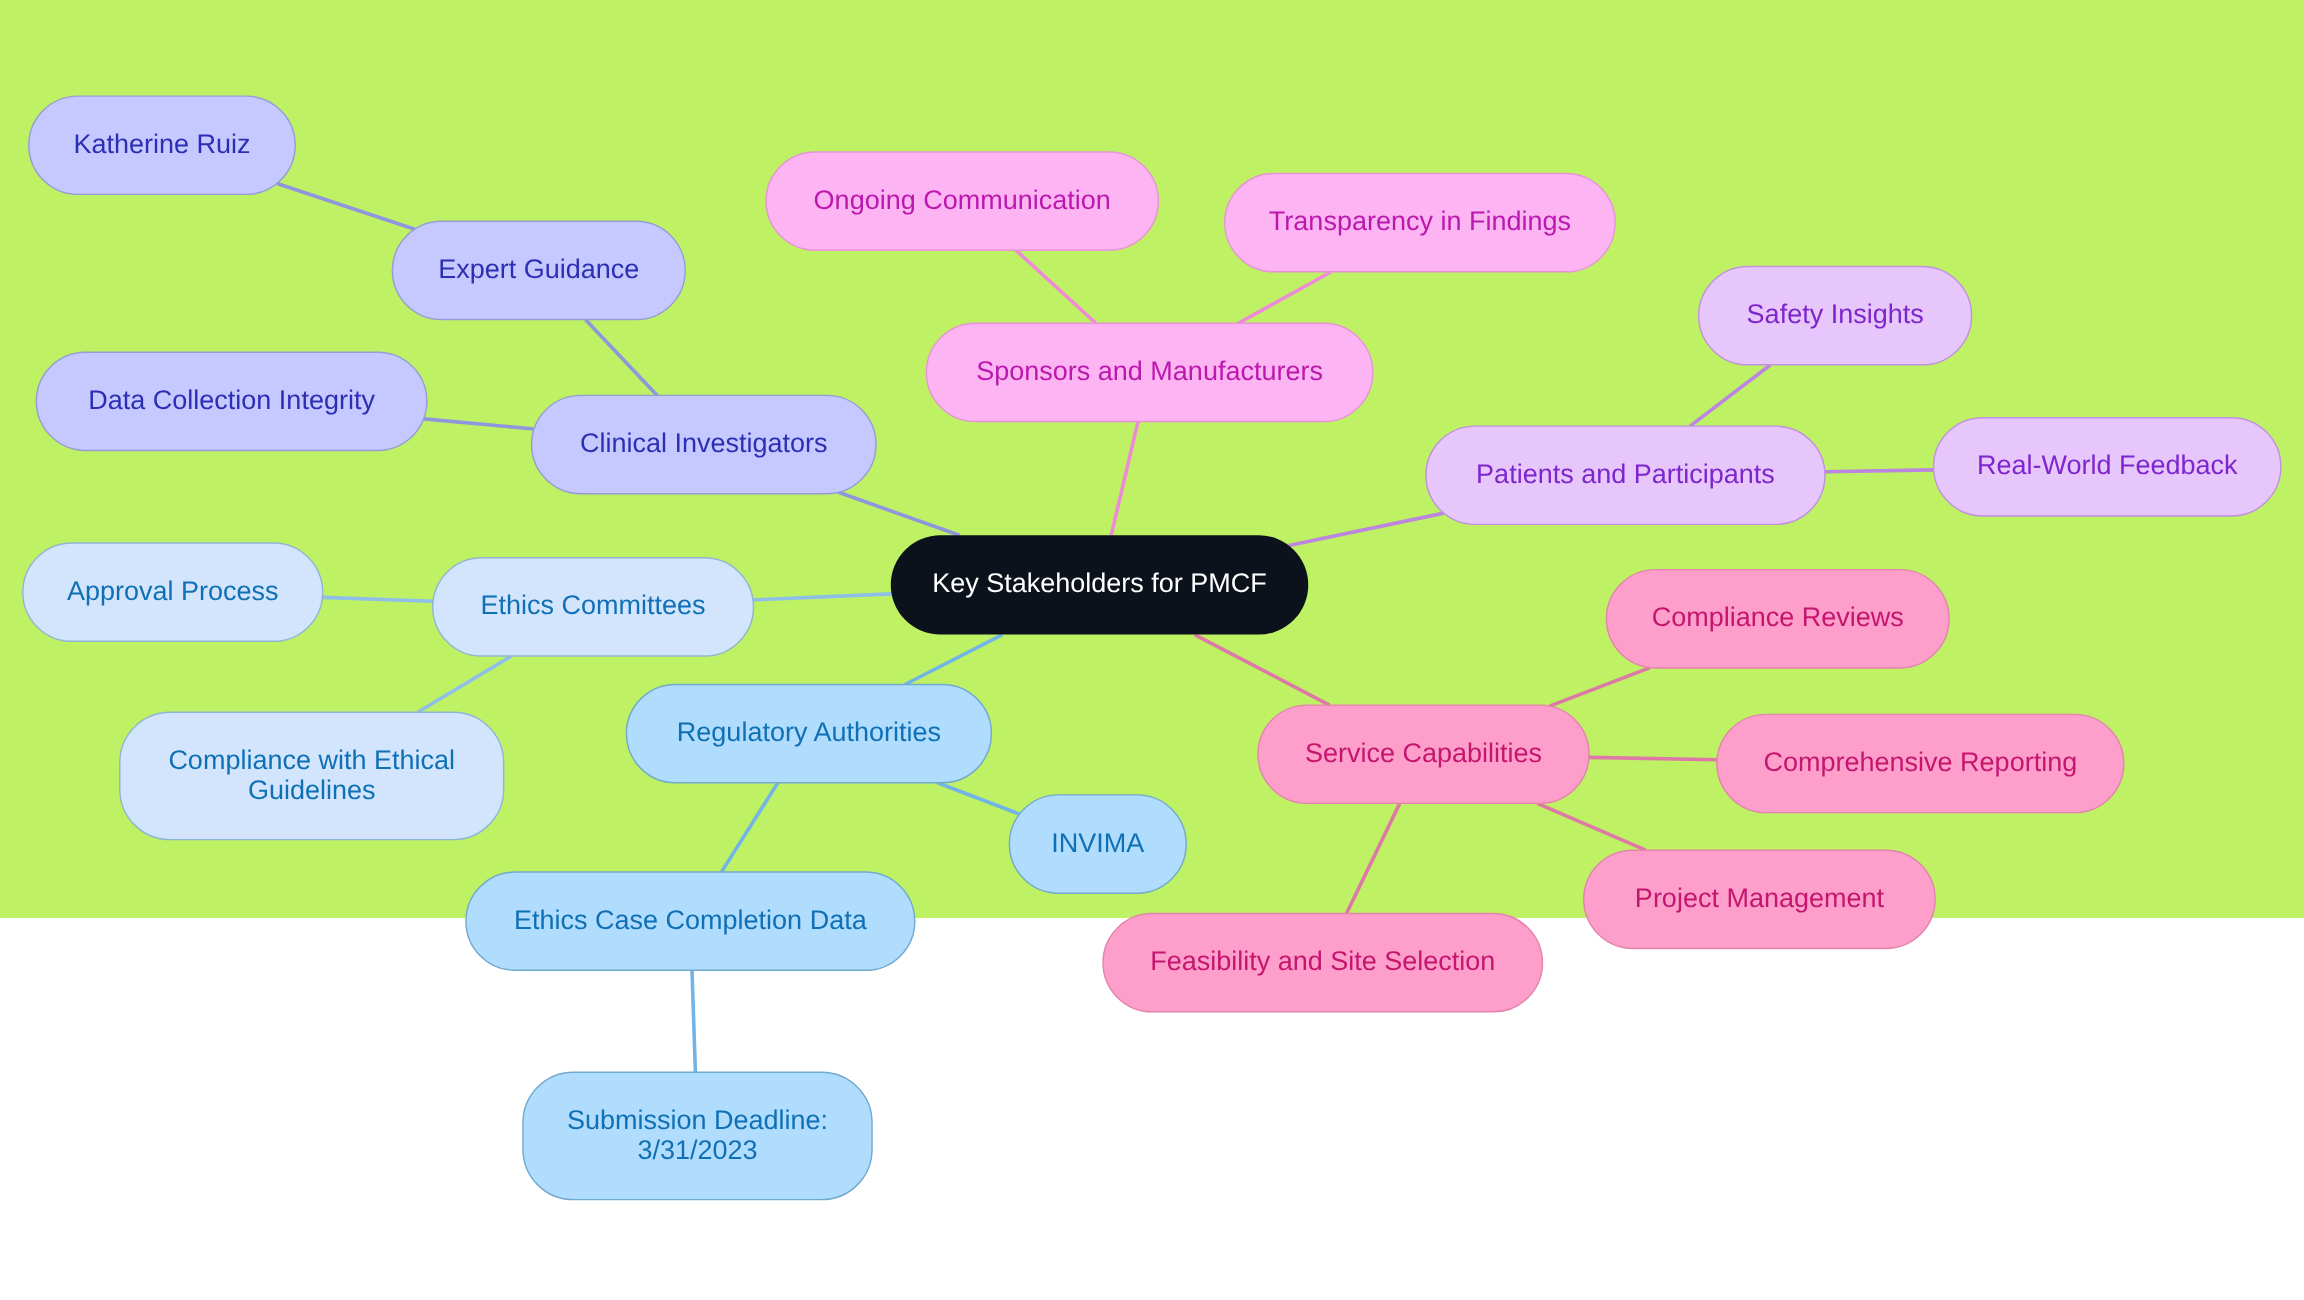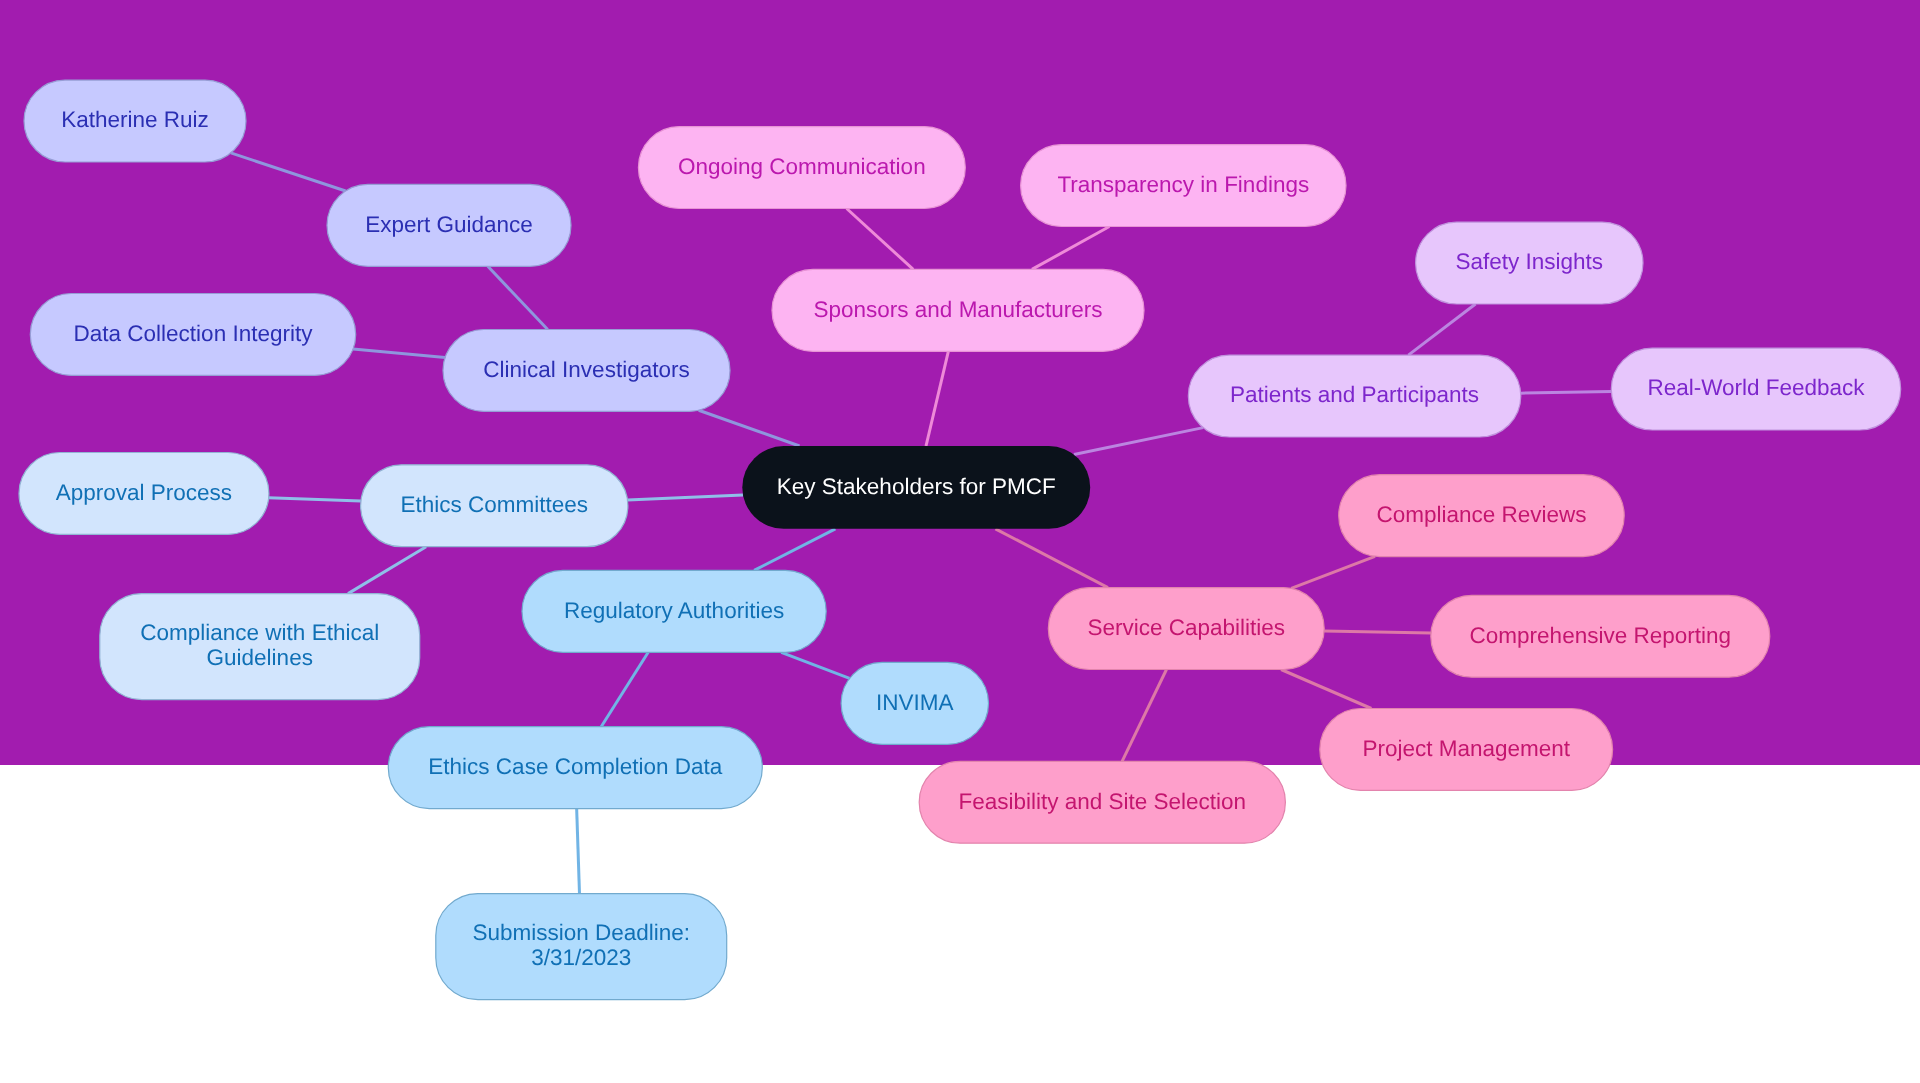--- a/index.html
+++ b/index.html
@@ -1,19 +1,19 @@
 <!DOCTYPE html>
 <html><head>
 <meta charset="utf-8">
 <style>
   html,body{margin:0;padding:0;background:#ffffff;}
   body{width:1920px;height:1083px;overflow:hidden;
        font-family:"Liberation Sans",sans-serif;
        -webkit-font-smoothing:antialiased;}
-  #mindmap-stage{position:relative;width:1920px;height:765px;background:#a21caf;}
+  #mindmap-stage{position:relative;width:1920px;height:765px;background:#bef264;}
   svg#mindmap-svg{position:absolute;left:0;top:0;width:1920px;height:1083px;display:block;
                   transform:translateZ(0);}
   text.node-label{font-family:"Liberation Sans",sans-serif;font-size:22.5px;
                   text-anchor:middle;white-space:pre;
                   text-rendering:geometricPrecision;
                   -webkit-font-smoothing:antialiased;
                   paint-order:stroke fill;}
   path.edge{fill:none;stroke-linecap:butt;stroke-linejoin:round;}
 </style>
 </head>

